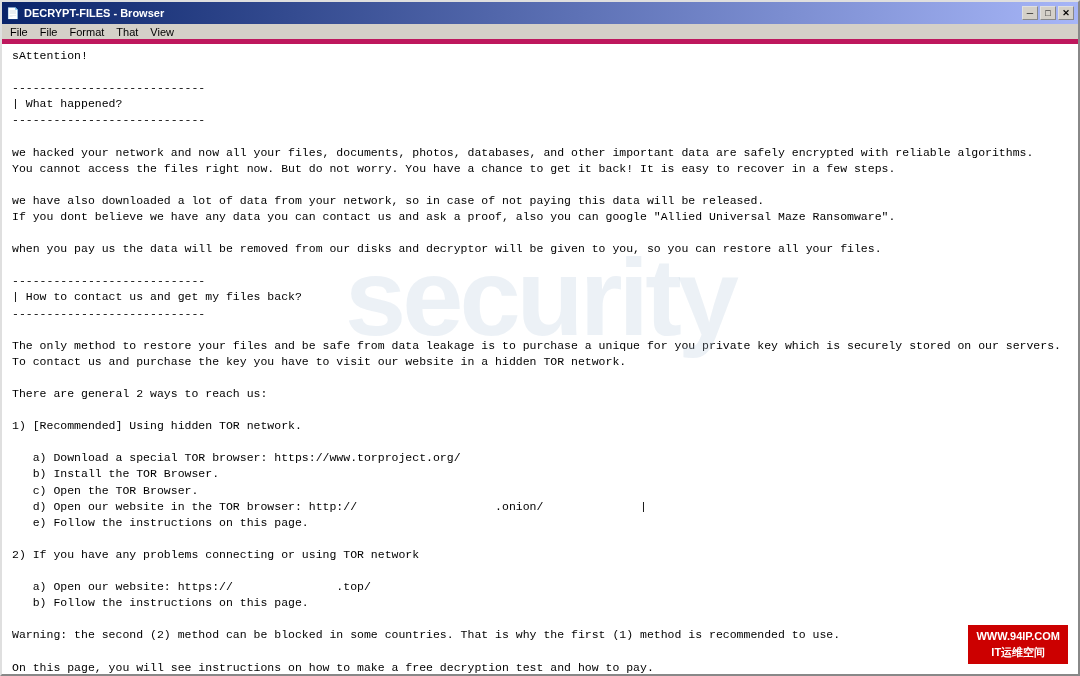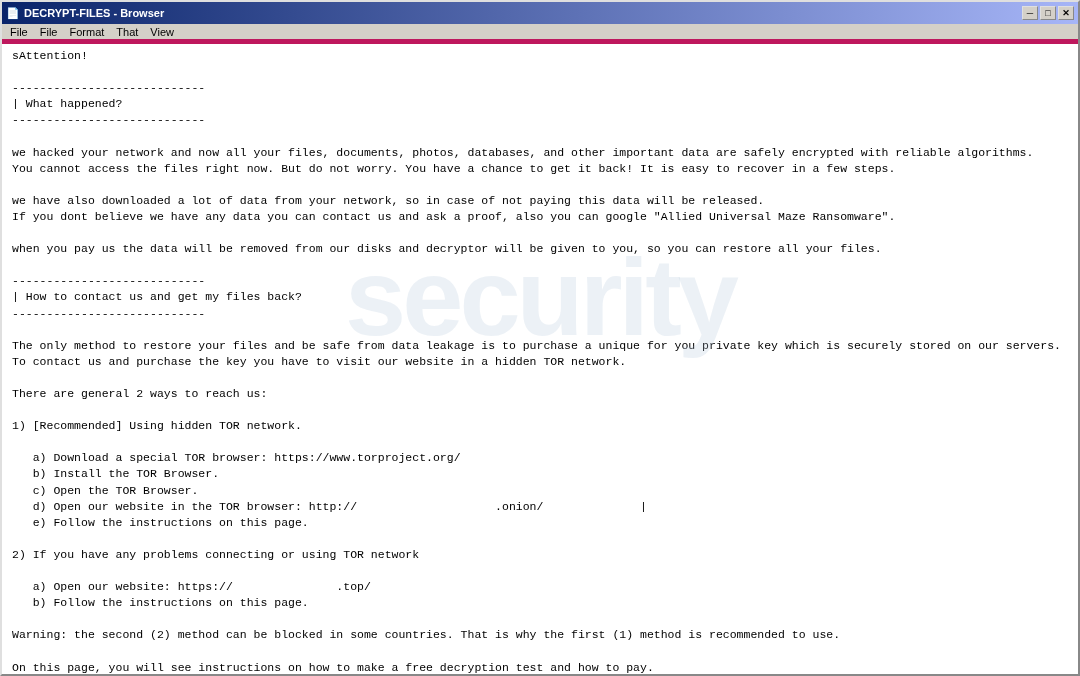--- a/index.html
+++ b/index.html
@@ -240,14 +240,18 @@
 If you have any problems our friendly support team is always here to assist you in a live chat!
 
 
 --------------------------------------------------------------------------------------------
 THIS IS A SPECIAL BLOCK WITH A PERSONAL AND CONFIDENTIAL INFORMATION! DO NOT TOUCH IT WE NEED IT TO IDENTIFY AND AUTHORIZE YOU
 ---BEGIN MAZE KEY---
 UREZVqdk51HmUtKYJAh                                                               4lbu3T26F
 Ie/1AV5Ox428nhGs31c                                                               TcmB0RF
 p0IB+RUZV+5YmOOuyxL                                                               4kB
 ---END MAZE KEY---</textarea>
+    <div class="watermark-brand">
+      <div>WWW.94IP.COM</div>
+      <div>IT运维空间</div>
+    </div>
   </div>
 </div>
 
 </body></html>

